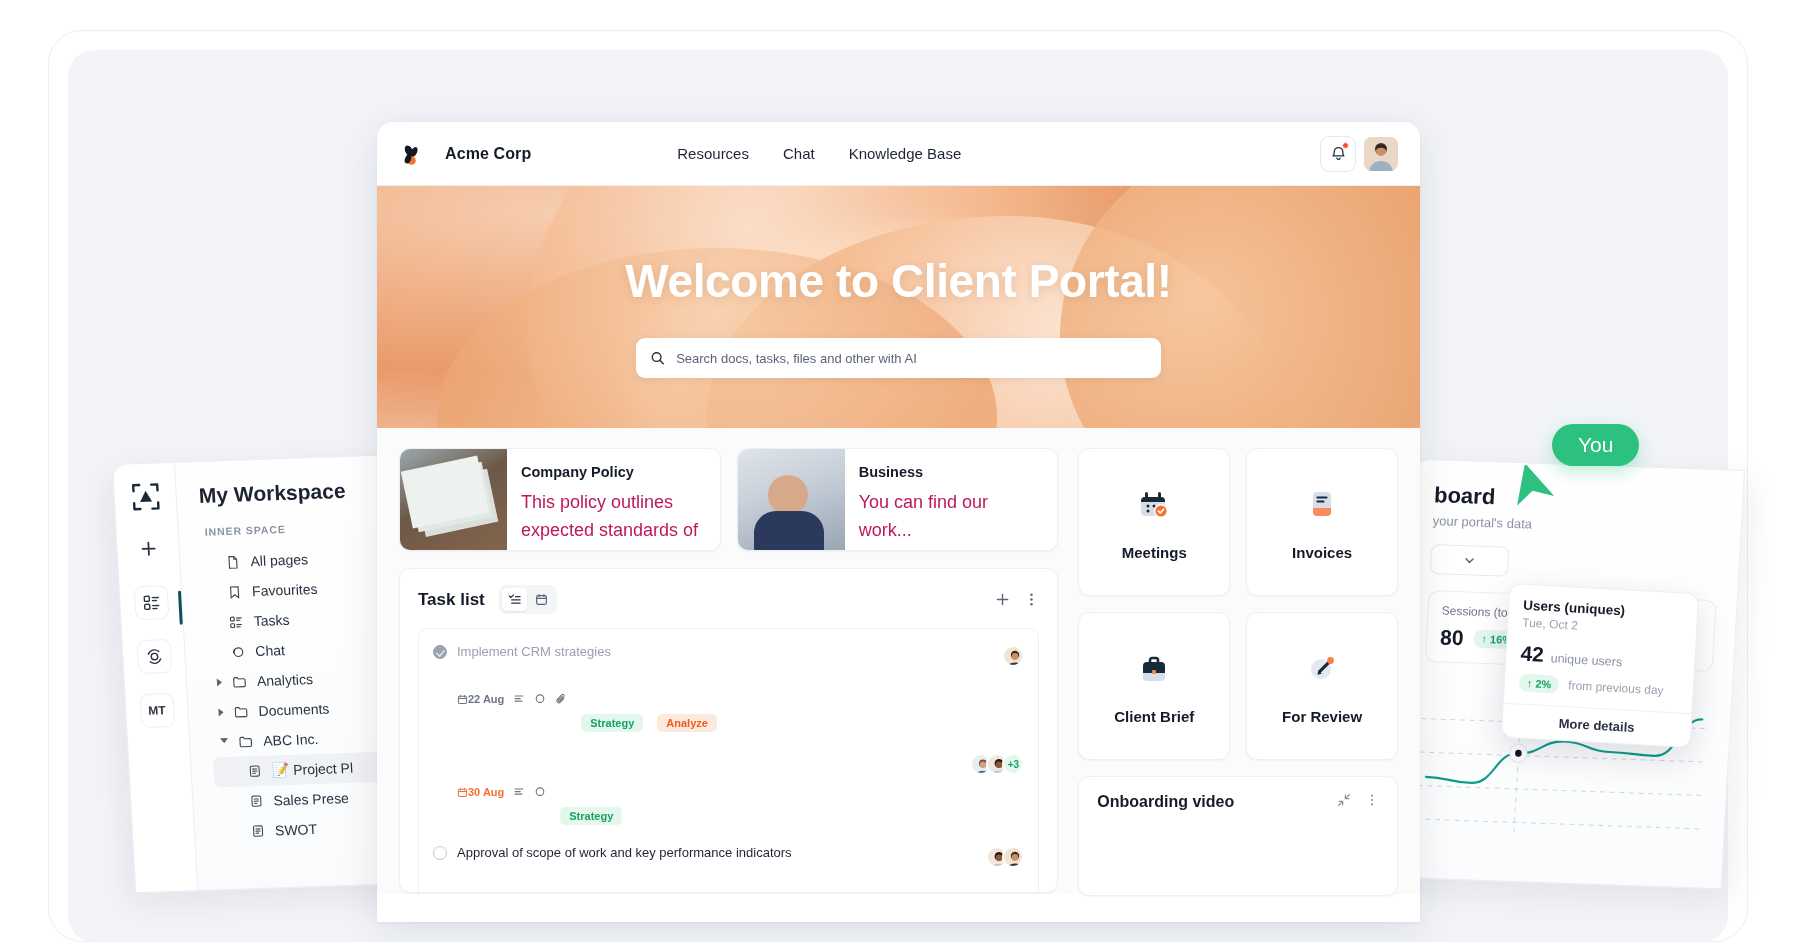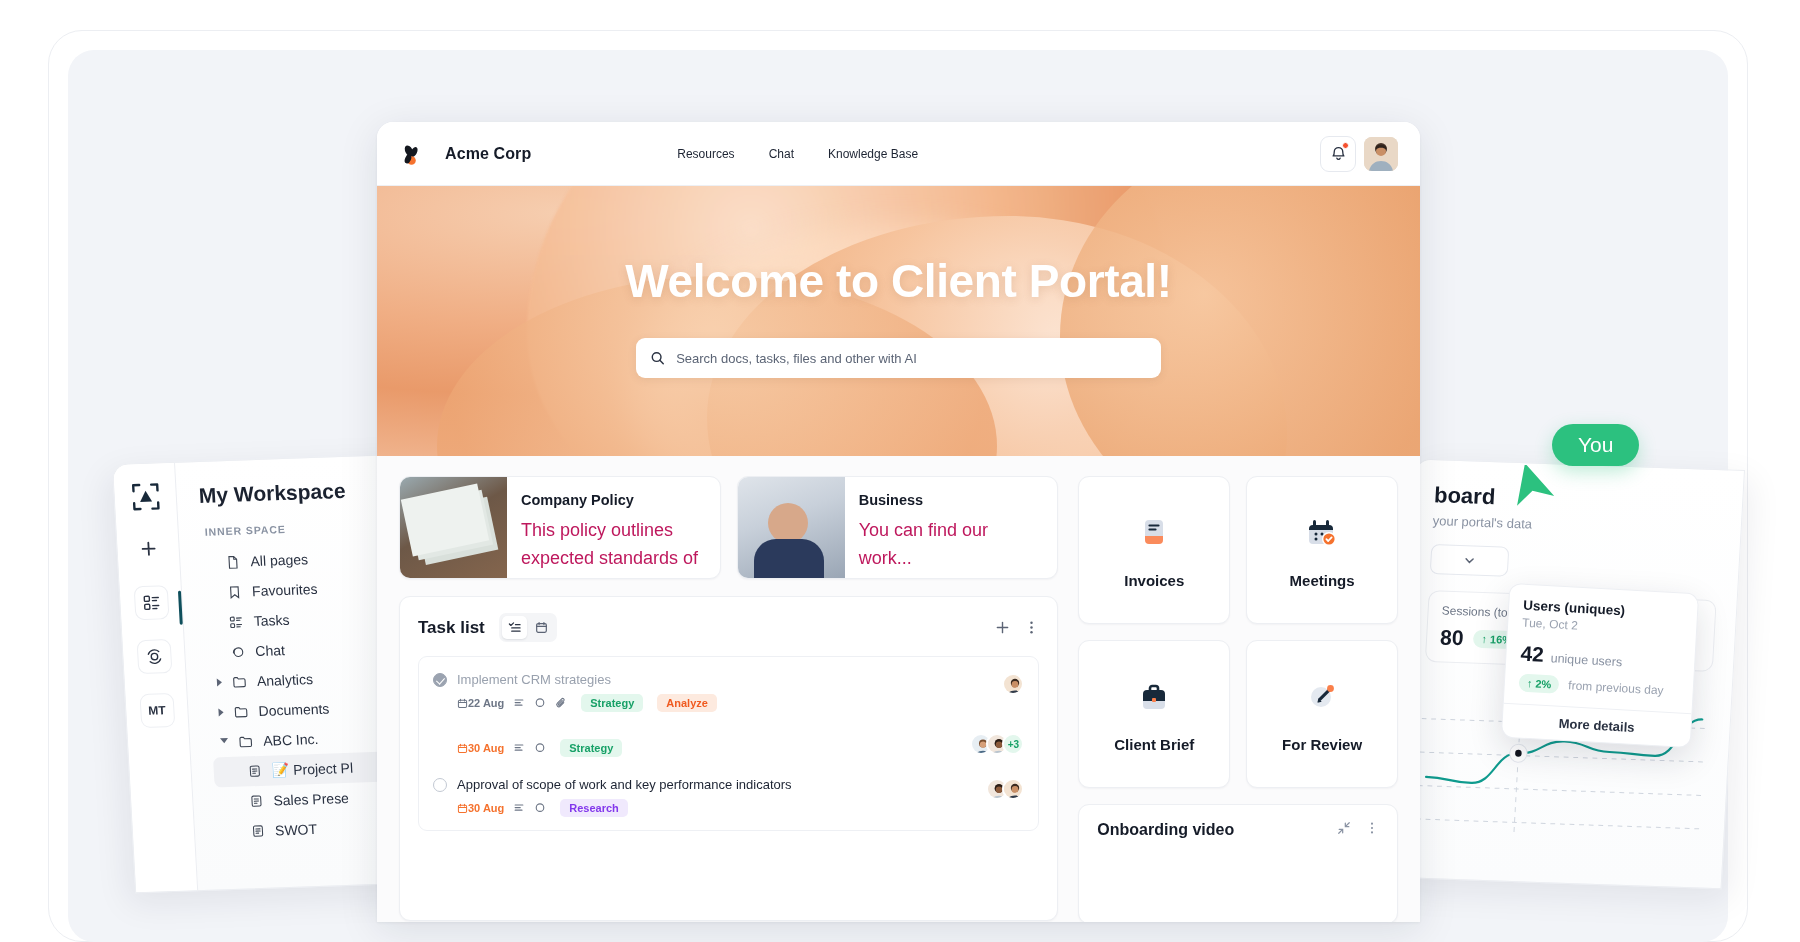--- a/index.html
+++ b/index.html
@@ -39,39 +39,39 @@
   
   .topbar {
     height: 64px; display: flex; align-items: center;
     padding: 0 22px; border-bottom: 1px solid #eef0f4;
     background: #fff;
   }
   .brand { display: flex; align-items: center; gap: 22px; }
   .brand-logo { width: 24px; height: 24px; position: relative; }
   .brand-name { font-size: 16px; font-weight: 600; color: #151b28; letter-spacing: .1px; }
   .topnav { display: flex; gap: 34px; margin-left: 146px; }
-  .topnav a { font-size: 12px; color: #1d2433; text-decoration: none; font-weight: 500; }
+  .topnav a { font-size: 15px; color: #1d2433; text-decoration: none; font-weight: 500; }
   .top-right { margin-left: auto; display: flex; align-items: center; gap: 8px; }
   .bell-btn {
     width: 36px; height: 36px; border: 1px solid #e6e9ef; border-radius: 9px;
     background: #fff; display: flex; align-items: center; justify-content: center;
     position: relative; cursor: pointer;
   }
   .bell-dot {
     position: absolute; right: 6px; top: 5px; width: 7px; height: 7px;
     border-radius: 50%; background: #f5502e; border: 1.5px solid #fff;
   }
   .avatar-top {
     width: 34px; height: 34px; border-radius: 8px; overflow: hidden;
     background: #e8d9c9; position: relative;
   }
 
   
   .hero {
-    position: relative; height: 270px; overflow: hidden;
+    position: relative; height: 242px; overflow: hidden;
     background:
       radial-gradient(115% 130% at 18% 10%, #f6ceb0 0%, #f0ae84 32%, #e99a6a 52%, #f0b48e 72%, #f5cdb3 100%);
   }
   .hero-blob1 {
     position: absolute; left: 150px; top: -140px; width: 640px; height: 520px;
     border-radius: 50% 50% 48% 52% / 55% 45% 55% 45%;
     background: radial-gradient(circle at 35% 35%, #fbe0cb 0%, #f4b98f 45%, #e89663 78%, #dd8a57 100%);
     filter: blur(1px); opacity: .95;
   }
   .hero-blob2 {
@@ -172,21 +172,21 @@
   .chk.done { background: #9ba3b0; border-color: #9ba3b0; }
   .chk.done::after {
     content:""; position:absolute; left:3.6px; top:1.6px; width:4px; height:7px;
     border:solid #fff; border-width: 0 1.6px 1.6px 0; transform: rotate(42deg);
   }
   .task-name { font-size: 13px; color: #1d2433; }
   .task-name.done { color: #99a1ae; }
   .task-meta { display: flex; align-items: center; gap: 9px; margin: 7px 0 0 24px; }
   .meta-date { font-size: 11px; font-weight: 600; color: #6d7686; display: flex; align-items: center; gap: 0; }
   .meta-date.overdue { color: #f5722e; align-items: center; }
-  .tag { font-size: 11px; font-weight: 700; padding: 3px 9px; border-radius: 5px; margin-left: 5px; }
+  .tag { font-size: 11px; font-weight: 700; padding: 3px 9px; border-radius: 5px; margin-left: 5px; margin-top: 48px; }
   .tag-strategy { background: #e3f7ed; color: #17a167; }
   .tag-analyze { background: #fdeadf; color: #f05a1f; }
   .tag-research { background: #f0e9fd; color: #8338ec; }
   .task-avatars { display: flex; align-items: center; margin-top: 1px; }
   .av { width: 22px; height: 22px; border-radius: 50%; border: 2px solid #fff; margin-left: -6px; overflow: hidden; position: relative; }
   .av:first-child { margin-left: 0; }
   .av-more {
     min-width: 22px; height: 22px; border-radius: 50%; background: #e3f7ed; color: #17a167;
     font-size: 10px; font-weight: 700; display: flex; align-items: center; justify-content: center;
     margin-left: -6px; border: 2px solid #fff; padding: 0 3px; z-index: 3;
@@ -732,49 +732,49 @@
             </div>
         </div>
       </div>
 
       <div class="col-side">
         <div class="quick-grid">
 
           <div class="quick-card">
             <span>
               <svg width="40" height="40" viewBox="0 0 40 40">
-                <path d="M11 12a4 4 0 0 1 4-4h10a4 4 0 0 1 4 4v12H11z" fill="#d8dee8"></path>
-                <path d="M11 24h18v4a4 4 0 0 1-4 4H15a4 4 0 0 1-4-4z" fill="#fa8b5c"></path>
-                <path d="M15.5 13.5h9M15.5 17.5h6" stroke="#18293a" stroke-width="2.2" stroke-linecap="round"></path>
-              </svg>
-            </span>
-            <span class="quick-label">Invoices</span>
-          </div>
-
-          <div class="quick-card">
-            <span>
-              <svg width="40" height="40" viewBox="0 0 40 40">
                 <rect x="7" y="13" width="24" height="19" rx="4" fill="#d8dee8"></rect>
                 <path d="M7 17a4 4 0 0 1 4-4h16a4 4 0 0 1 4 4v1H7z" fill="#18293a"></path>
                 <rect x="11" y="8" width="3" height="6" rx="1.5" fill="#18293a"></rect>
                 <rect x="24" y="8" width="3" height="6" rx="1.5" fill="#18293a"></rect>
                 <circle cx="14" cy="22" r="1.5" fill="#18293a"></circle>
                   <circle cx="20" cy="22" r="1.5" fill="#18293a"></circle>
                 <circle cx="14" cy="27" r="1.5" fill="#18293a"></circle>
                 <circle cx="27" cy="27" r="7" fill="#fff"></circle>
                 <circle cx="27" cy="27" r="5.6" fill="#f5722e"></circle>
                 <path d="M24.4 27.2l1.8 1.8 3.4-3.6" stroke="#fff" stroke-width="1.8" fill="none" stroke-linecap="round" stroke-linejoin="round"></path>
               </svg>
             </span>
             <span class="quick-label">Meetings</span>
           </div>
 
           <div class="quick-card">
             <span>
               <svg width="40" height="40" viewBox="0 0 40 40">
+                <path d="M11 12a4 4 0 0 1 4-4h10a4 4 0 0 1 4 4v12H11z" fill="#d8dee8"></path>
+                <path d="M11 24h18v4a4 4 0 0 1-4 4H15a4 4 0 0 1-4-4z" fill="#fa8b5c"></path>
+                <path d="M15.5 13.5h9M15.5 17.5h6" stroke="#18293a" stroke-width="2.2" stroke-linecap="round"></path>
+              </svg>
+            </span>
+            <span class="quick-label">Invoices</span>
+          </div>
+
+          <div class="quick-card">
+            <span>
+              <svg width="40" height="40" viewBox="0 0 40 40">
                 <path d="M9 24h22v5a4 4 0 0 1-4 4H13a4 4 0 0 1-4-4z" fill="#d8dee8"></path>
                 <path d="M9 18a4 4 0 0 1 4-4h14a4 4 0 0 1 4 4v7H9z" fill="#18293a"></path>
                 <path d="M16 14v-1.8A2.2 2.2 0 0 1 18.2 10h3.6A2.2 2.2 0 0 1 24 12.2V14" fill="none" stroke="#18293a" stroke-width="2.6"></path>
                 <rect x="18" y="22" width="4" height="4" rx="1" fill="#fa7f4a"></rect>
               </svg>
             </span>
             <span class="quick-label">Client Brief</span>
           </div>
 
           <div class="quick-card">

